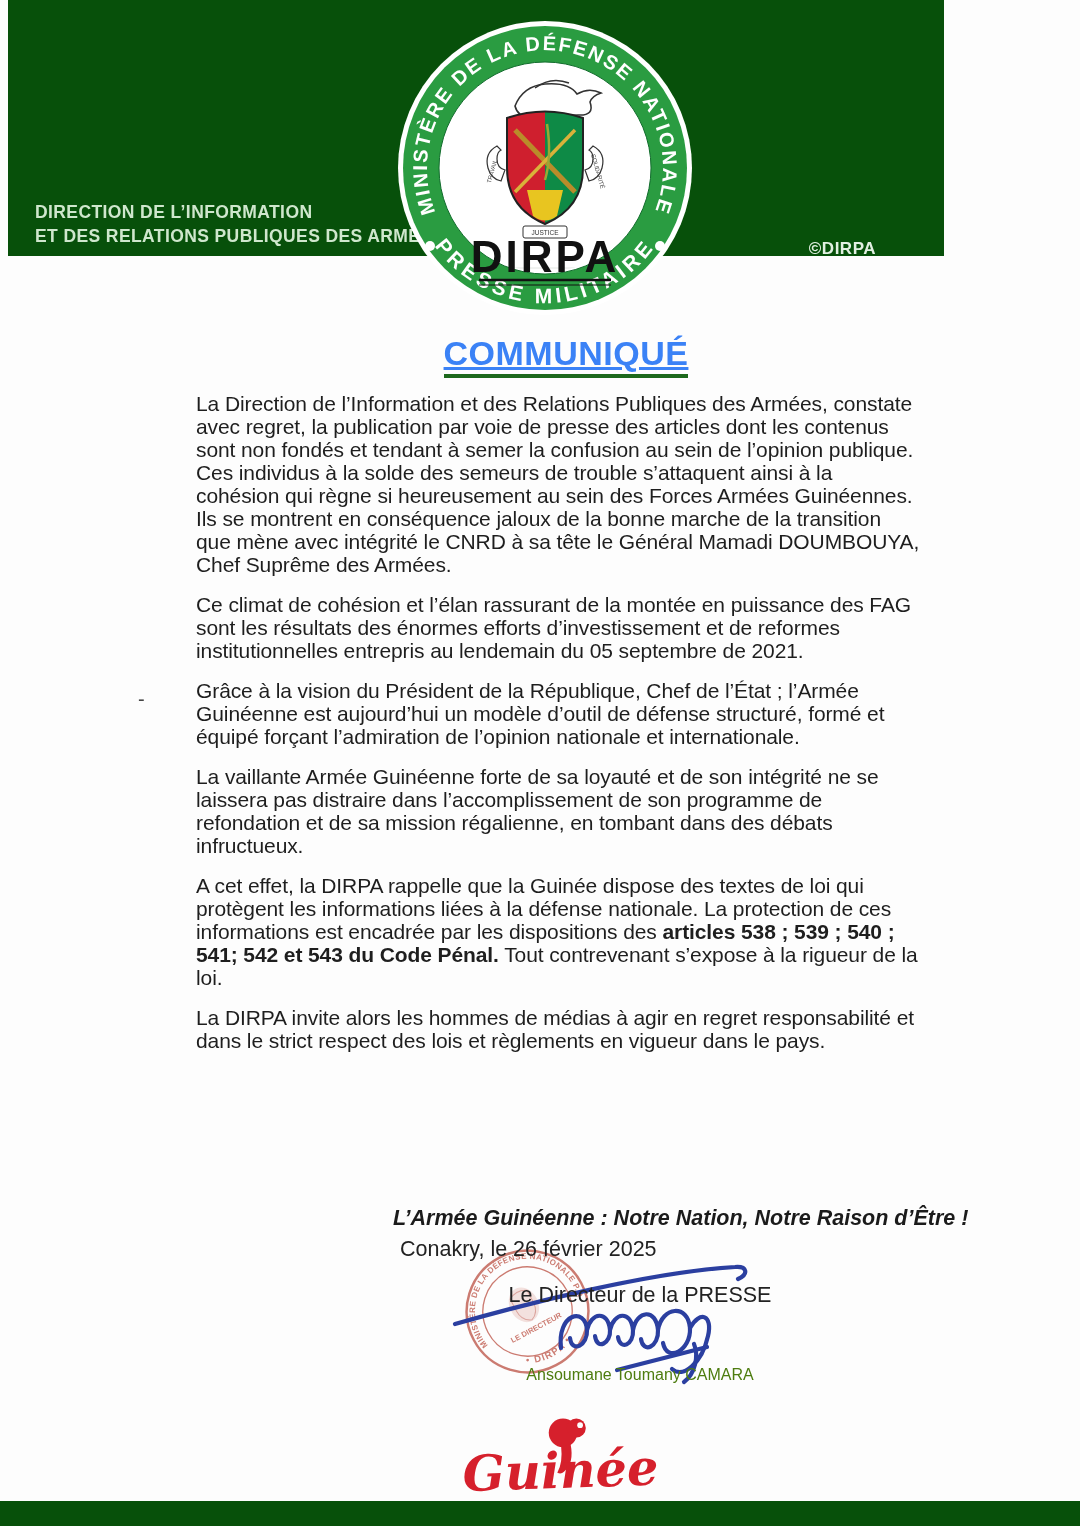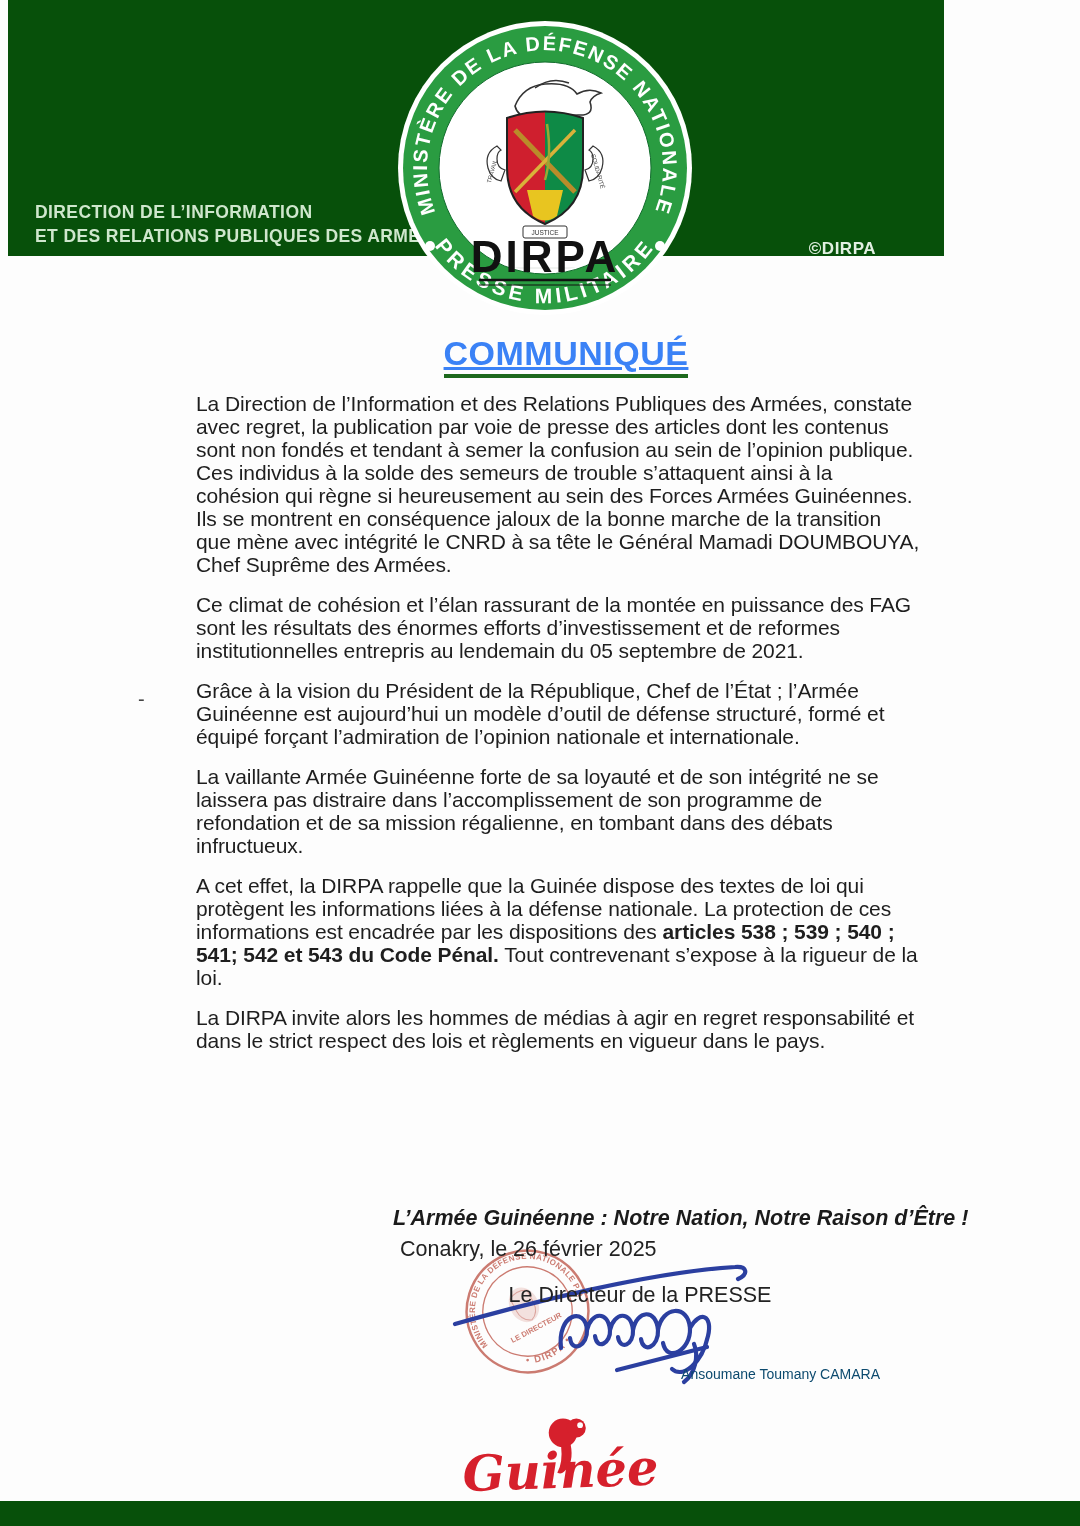--- a/index.html
+++ b/index.html
@@ -22,22 +22,22 @@
         letter-spacing:.5px;border-bottom:4px solid #1d691d;padding-bottom:1px;text-decoration:underline;}
   .content p{margin:0 16px 17px 0;font-size:21px;line-height:23px;letter-spacing:-.1px;}
   .stray{position:absolute;left:138px;top:688px;font-size:20px;color:#444;}
 
   .slogan{position:absolute;left:393px;top:1190px;font-size:21.5px;font-weight:bold;
         font-style:italic;color:#1b1b1b;margin-top:16px;}
   .place-date{position:absolute;left:400px;top:1237px;width:480px;
         font-size:21.5px;color:#222;z-index:3;}
   .sig-title{position:absolute;left:400px;top:1283px;width:480px;text-align:center;
         font-size:21.5px;color:#222;z-index:3;}
-  .sig-name{position:absolute;left:400px;top:1366px;width:480px;text-align:right;
-        font-size:14px;color:#0c4a6e;z-index:3;}
+  .sig-name{position:absolute;left:400px;top:1366px;width:480px;text-align:center;
+        font-size:16px;color:#4d7c0f;z-index:3;}
   .stamp{position:absolute;left:461px;top:1245px;width:133px;height:133px;z-index:1;}
   .signature{position:absolute;left:445px;top:1250px;width:320px;height:140px;z-index:2;}
 
   
   .brand{position:absolute;left:448px;top:1410px;width:230px;height:95px;}
   .footer-band{position:absolute;left:0;top:1501px;width:1080px;height:25px;background:#07500a;}
 </style>
 </head>
 <body>
 

